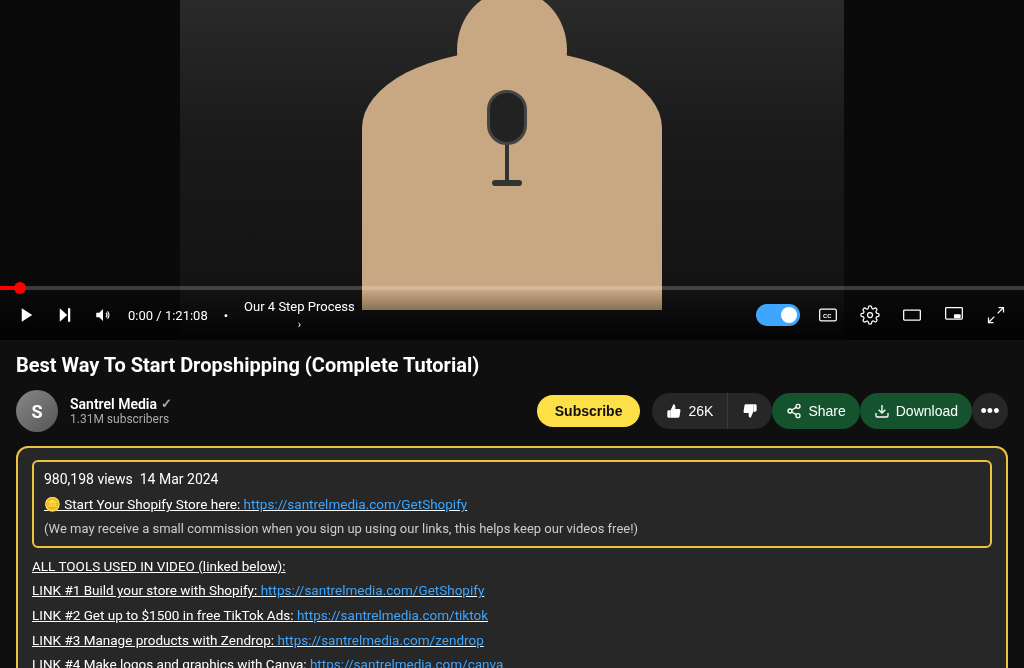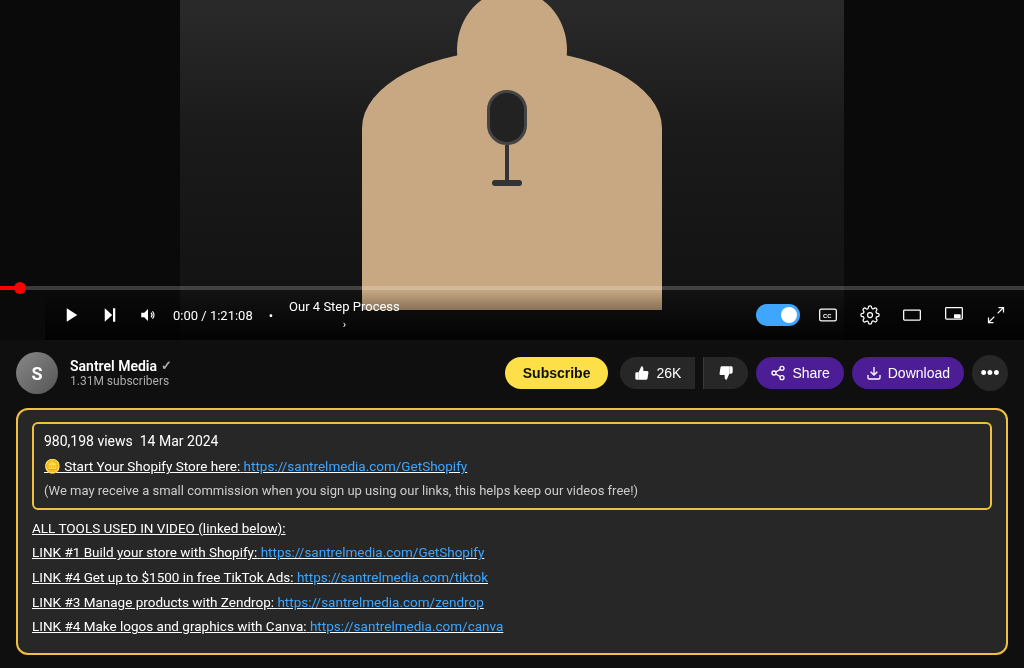--- a/index.html
+++ b/index.html
@@ -133,21 +133,20 @@
     .video-controls {
       position: absolute;
       bottom: 0;
       left: 0; right: 0;
       height: 50px;
       background: linear-gradient(transparent, rgba(0,0,0,0.8));
       display: flex;
       align-items: center;
       padding: 0 14px;
       gap: 12px;
-      margin-left: 45px;
     }
     .ctrl-btn {
       background: none;
       border: none;
       color: #fff;
       cursor: pointer;
       font-size: 16px;
       display: flex;
       align-items: center;
       justify-content: center;
@@ -267,22 +266,20 @@
       color: #0f0f0f;
       border: none;
       border-radius: 20px;
       padding: 8px 18px;
       font-size: 14px;
       font-weight: 600;
       cursor: pointer;
     }
     .action-buttons {
       display: flex;
-      align-items: center;
-      gap: 8px;
       margin-left: auto;
     }
     .like-btn {
       display: flex;
       align-items: center;
       gap: 6px;
       background: #272727;
       border: none;
       color: #fff;
       border-radius: 20px 0 0 20px;
@@ -299,21 +296,21 @@
       border-radius: 0 20px 20px 0;
       padding: 8px 14px;
       font-size: 14px;
       cursor: pointer;
       border-left: 1px solid #3a3a3a;
     }
     .share-btn, .download-btn {
       display: flex;
       align-items: center;
       gap: 6px;
-      background: #4c1d95;
+      background: #14532d;
       border: none;
       color: #fff;
       border-radius: 20px;
       padding: 8px 14px;
       font-size: 14px;
       cursor: pointer;
     }
     .more-btn {
       background: #272727;
       border: none;
@@ -440,20 +437,21 @@
             <line x1="21" y1="3" x2="14" y2="10" stroke="white" stroke-width="1.5"></line>
             <line x1="3" y1="21" x2="10" y2="14" stroke="white" stroke-width="1.5"></line>
           </svg>
       </button>
     </div>
   </div>
 </div>
 
 <div class="below-video">
 
+  <div class="video-title">Best Way To Start Dropshipping (Complete Tutorial)</div>
 
   <div class="channel-row">
     <div class="channel-avatar">
       <div class="avatar-inner">S</div>
     </div>
     <div class="channel-info">
       <div class="channel-name">
         <span>Santrel Media</span>
         <span class="verified-badge">✓</span>
       </div>
@@ -506,21 +504,21 @@
       <div class="desc-line">
         <span>🪙 Start Your Shopify Store here:</span>&nbsp;<a class="desc-link" href="#">https://santrelmedia.com/GetShopify</a>
       </div>
       <div class="desc-small">(We may receive a small commission when you sign up using our links, this helps keep our videos free!)</div>
     </div>
     <div class="desc-line">ALL TOOLS USED IN VIDEO (linked below):</div>
     <div class="desc-line">
       <span>LINK #1 Build your store with Shopify:</span> <a class="desc-link" href="#">https://santrelmedia.com/GetShopify</a>
     </div>
     <div class="desc-line">
-      <span>LINK #4 Get up to $1500 in free TikTok Ads:</span> <a class="desc-link" href="#">https://santrelmedia.com/tiktok</a>
+      <span>LINK #2 Get up to $1500 in free TikTok Ads:</span> <a class="desc-link" href="#">https://santrelmedia.com/tiktok</a>
     </div>
     <div class="desc-line">
       <span>LINK #3 Manage products with Zendrop:</span> <a class="desc-link" href="#">https://santrelmedia.com/zendrop</a>
     </div>
     <div class="desc-line">
       <span>LINK #4 Make logos and graphics with Canva:</span> <a class="desc-link" href="#">https://santrelmedia.com/canva</a>
     </div>
     
     
     

